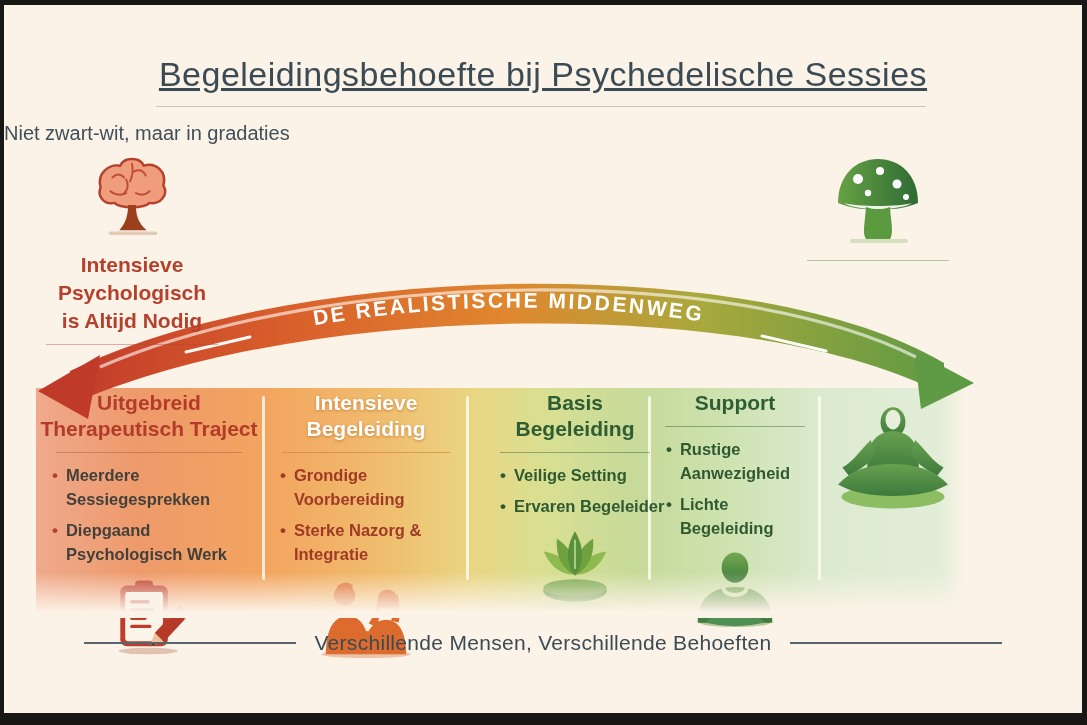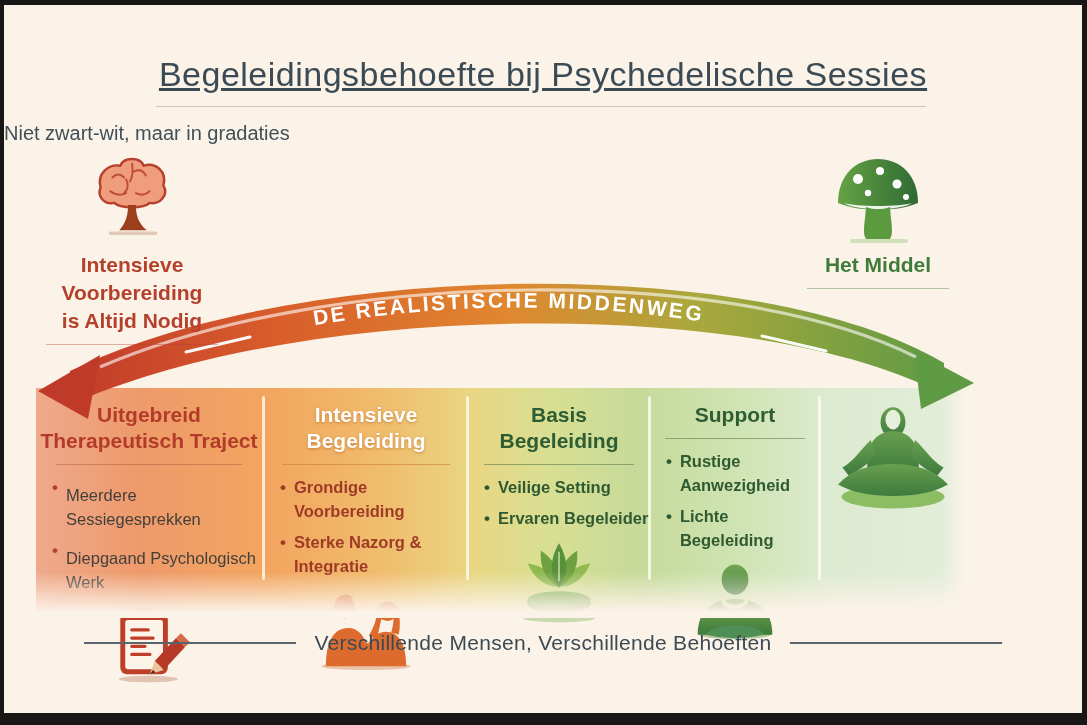--- a/index.html
+++ b/index.html
@@ -33,31 +33,31 @@
   
   .band{position:absolute;left:32px;top:383px;width:930px;height:228px;z-index:1;
         background:linear-gradient(90deg,#efa98c 0%,#ee9a6b 11%,#f3a55f 25%,#f0bc6d 37%,
                    #e9d683 47%,#d8df92 55%,#c6da9a 65%,#cfe3b2 75%,#dcead0 85%,#e4eeda 100%);}
   .band::after{content:"";position:absolute;left:-4px;right:-4px;bottom:-2px;height:46px;
         background:linear-gradient(to bottom,rgba(252,243,232,0),#fcf3e8 88%);}
   .band::before{content:"";position:absolute;top:0;bottom:0;right:-1px;width:26px;
         background:linear-gradient(to right,rgba(252,243,232,0),#fcf3e8);}
   .sep{position:absolute;top:8px;bottom:36px;width:3px;border-radius:2px;background:rgba(255,252,244,.8);}
 
-  .col{position:absolute;top:0;text-align:center;padding-top:14px;box-sizing:border-box;}
+  .col{position:absolute;top:0;text-align:center;padding-top:2px;box-sizing:border-box;}
   .col h3{margin:0;font-size:21px;line-height:26px;font-weight:700;}
   .col .col-rule{height:1px;margin:10px auto 11px;width:82%;}
   .col ul{list-style:none;margin:0;padding:0 0 0 16px;text-align:left;}
   .col li{display:flex;align-items:flex-start;gap:8px;font-size:16.5px;line-height:1.45;margin-bottom:7px;font-weight:700;}
   .col li .dot{font-size:17px;line-height:1.4;}
   .icon-wrap{margin-top:4px;}
 
   .col-1 h3{color:#b23b2a;}
   .col-1 .col-rule{background:rgba(140,60,40,.35);}
-  .col-1 li .dot{color:#b5402c;} .col-1 li .txt{color:#43403b;font-weight:400;margin-top:8px;}
+  .col-1 li .dot{color:#b5402c;} .col-1 li .txt{color:#43403b;font-weight:700;}
   .col-2 h3{color:#ffffff;text-shadow:0 1px 3px rgba(170,85,20,.55);}
   .col-2 .col-rule{background:rgba(200,120,40,.55);}
   .col-2 li .dot,.col-2 li .txt{color:#9e3a26;}
   .col-3 h3,.col-4 h3{color:#2e5c33;}
   .col-3 .col-rule,.col-4 .col-rule{background:rgba(58,94,50,.45);}
   .col-3 li .dot,.col-3 li .txt,.col-4 li .dot,.col-4 li .txt{color:#2f5a31;}
 
   .fig-col{position:absolute;top:6px;text-align:center;}
 
   
@@ -84,21 +84,21 @@
             <path d="M52,20 q8,-4 12,4"></path>
           <path d="M28,40 q8,6 16,2"></path>
             <path d="M54,42 q8,4 14,-2"></path>
           <path d="M44,28 q4,8 -2,14"></path>
             <path d="M50,12 q2,10 -2,18"></path>
         </g>
         <path d="M46,54 C46,64 44,72 37,80 L65,80 C56,72 54,64 54,54 Z" fill="#9c3f1d"></path>
         <path d="M28,83 L74,83" stroke="#dec0aa" stroke-width="3.5" stroke-linecap="round" opacity=".8"></path>
       </svg>
       <div class="lbl">Intensieve</div>
-      <div class="lbl">Voorbereiding</div>
+      <div class="lbl">Psychologisch</div>
       <div class="lbl">is Altijd Nodig</div>
       <div class="pole-rule"></div>
     </div>
 
     <div class="pole pole-right">
       <svg width="100" height="96" viewBox="0 0 100 96">
         <defs>
           <linearGradient id="mgrad" x1="0" y1="0" x2="1" y2="0">
             <stop offset="0" stop-color="#65a244"></stop>
               <stop offset="1" stop-color="#2f6b33"></stop>
@@ -109,21 +109,20 @@
         <g fill="#ffffff">
             <circle cx="30" cy="28" r="5"></circle>
             <circle cx="52" cy="20" r="4"></circle>
           <circle cx="69" cy="33" r="4.5"></circle>
             <circle cx="40" cy="42" r="3.2"></circle>
             <circle cx="78" cy="46" r="3"></circle>
           </g>
         <path d="M38,56 C37,72 34,82 38,88 L62,88 C66,82 63,72 62,56 C54,59 46,59 38,56 Z" fill="#5c9a3f"></path>
         <path d="M24,90 L78,90" stroke="#c9dcb2" stroke-width="4" stroke-linecap="round" opacity=".8"></path>
       </svg>
-      <div class="lbl">Het Middel</div>
       <div class="pole-rule"></div>
     </div>
 
     <svg class="arc-svg" viewBox="0 0 1078 708" preserveAspectRatio="none">
       <defs>
         <linearGradient id="arcGrad" x1="0" y1="0" x2="1" y2="0">
           <stop offset="0" stop-color="#c23b2a"></stop>
           <stop offset="0.25" stop-color="#d95f2b"></stop>
           <stop offset="0.5" stop-color="#e0872f"></stop>
           <stop offset="0.72" stop-color="#a9a83c"></stop>
@@ -211,21 +210,21 @@
               <circle cx="88" cy="27" r="10.5"></circle>
               <path d="M79,21 Q75,44 68,53 L77,57 Q80,40 83,30 Z"></path>
               <path d="M99,22 Q103,40 100,52 L92,50 Q96,36 94,24 Z"></path>
               <path d="M108,86 C108,62 100,49 86,49 C76,49 68,58 65,67 L65,86 Z"></path>
               <circle cx="65" cy="66" r="5"></circle>
             </g>
           </svg>
         </div>
       </div>
 
-      <div class="col col-3" style="left:432px;width:182px">
+      <div class="col col-3" style="left:448px;width:182px">
         <h3>
           <span style="display:block">Basis</span>
           <span style="display:block">Begeleiding</span>
         </h3>
         <div class="col-rule"></div>
         <ul>
           <li>
               <span class="dot">•</span>
               <span class="txt">Veilige Setting</span>
             </li>

